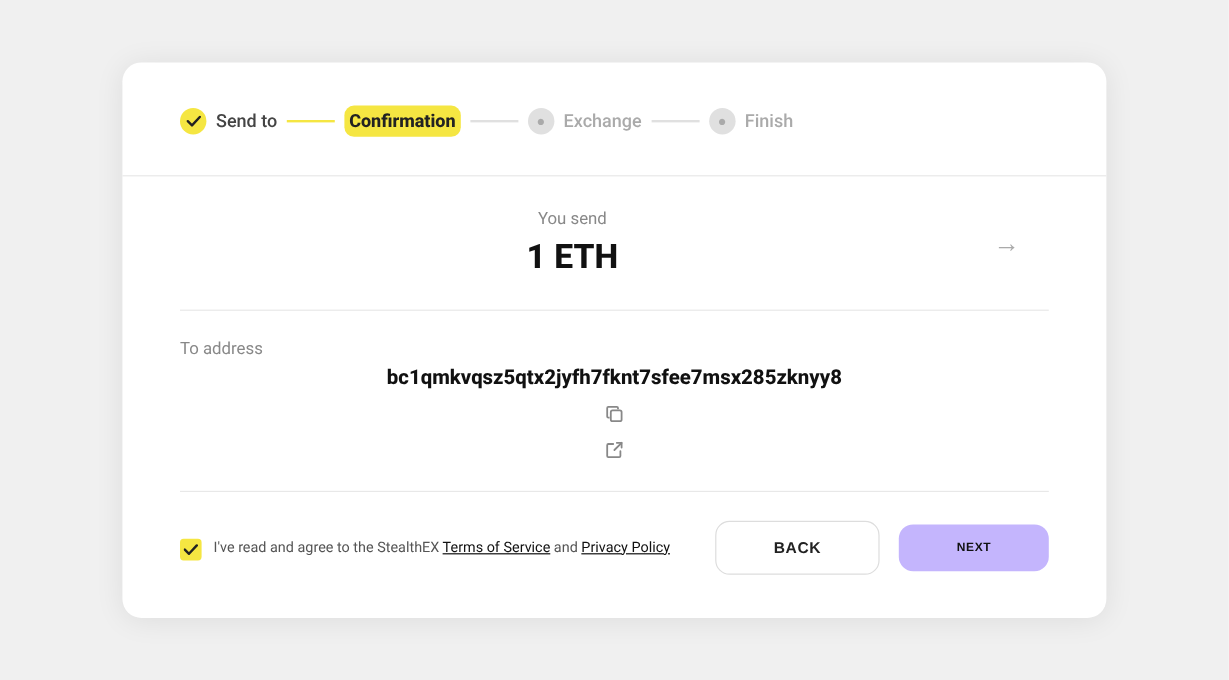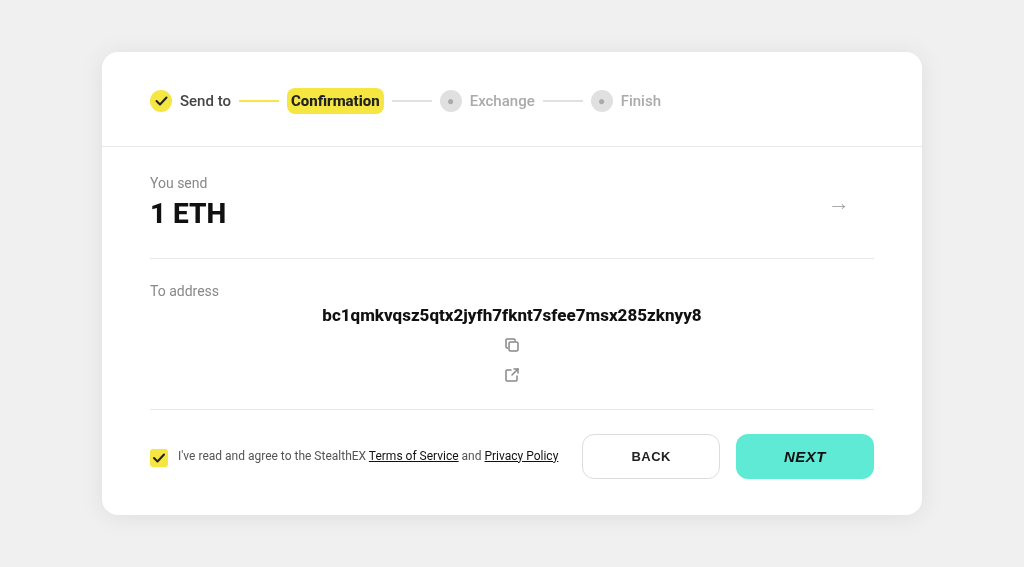--- a/index.html
+++ b/index.html
@@ -86,20 +86,21 @@
     
     .exchange-section {
       padding: 28px 0 28px 0;
       display: flex;
       align-items: center;
       gap: 0;
       border-bottom: 1px solid #e8e8e8;
     }
     .send-block, .get-block {
       flex: 1;
+      text-align: center;
     }
     .ex-label {
       font-size: 14px;
       color: #888;
       margin-bottom: 6px;
     }
     .ex-amount {
       font-size: 28px;
       font-weight: 800;
       color: #111;
@@ -190,30 +191,29 @@
       border: 1.5px solid #ddd;
       color: #222;
       font-size: 13px;
       font-weight: 700;
       padding: 14px 48px;
       border-radius: 12px;
       cursor: pointer;
       letter-spacing: 0.5px;
     }
     .btn-next {
-      background: #5eead4;
+      background: #c4b5fd;
       border: none;
       color: #111;
-      font-size: 15px;
+      font-size: 10px;
       font-weight: 800;
       padding: 14px 48px;
       border-radius: 12px;
       cursor: pointer;
       letter-spacing: 0.5px;
-      font-style: italic;
     }
   </style>
 </head>
 <body>
 
 <div class="card">
 
   <div class="stepper">
 
     <div class="step">

